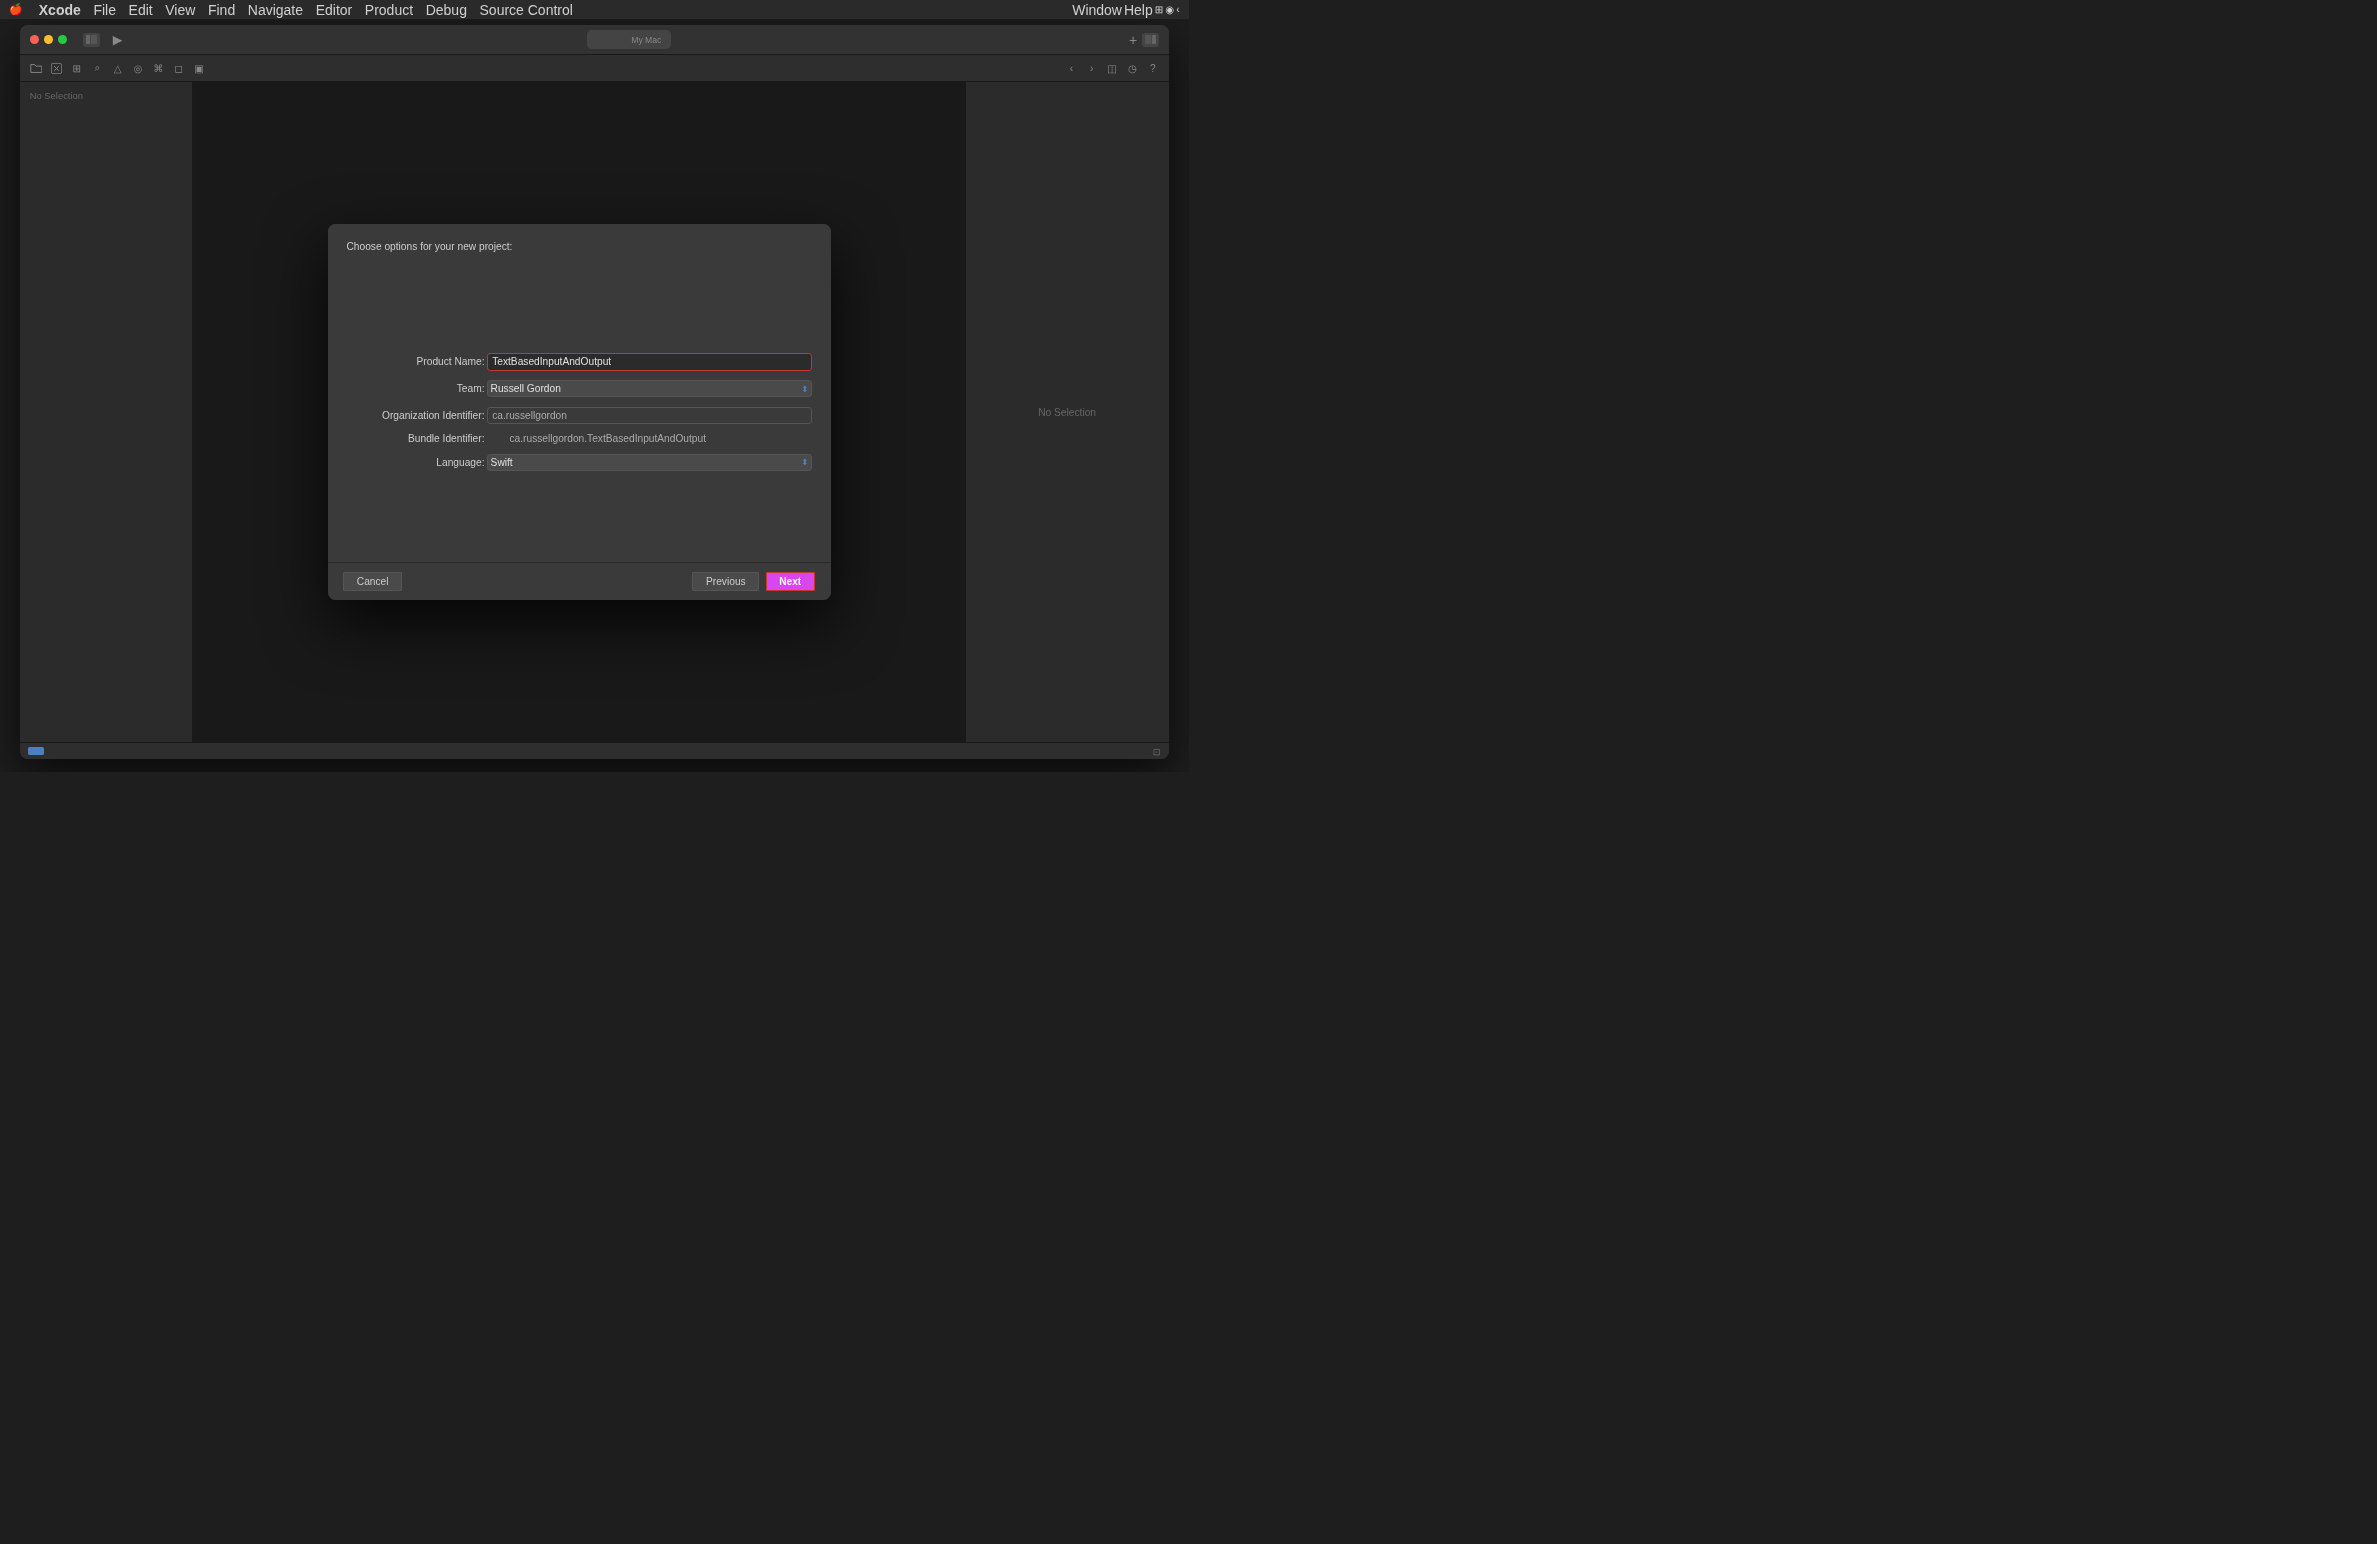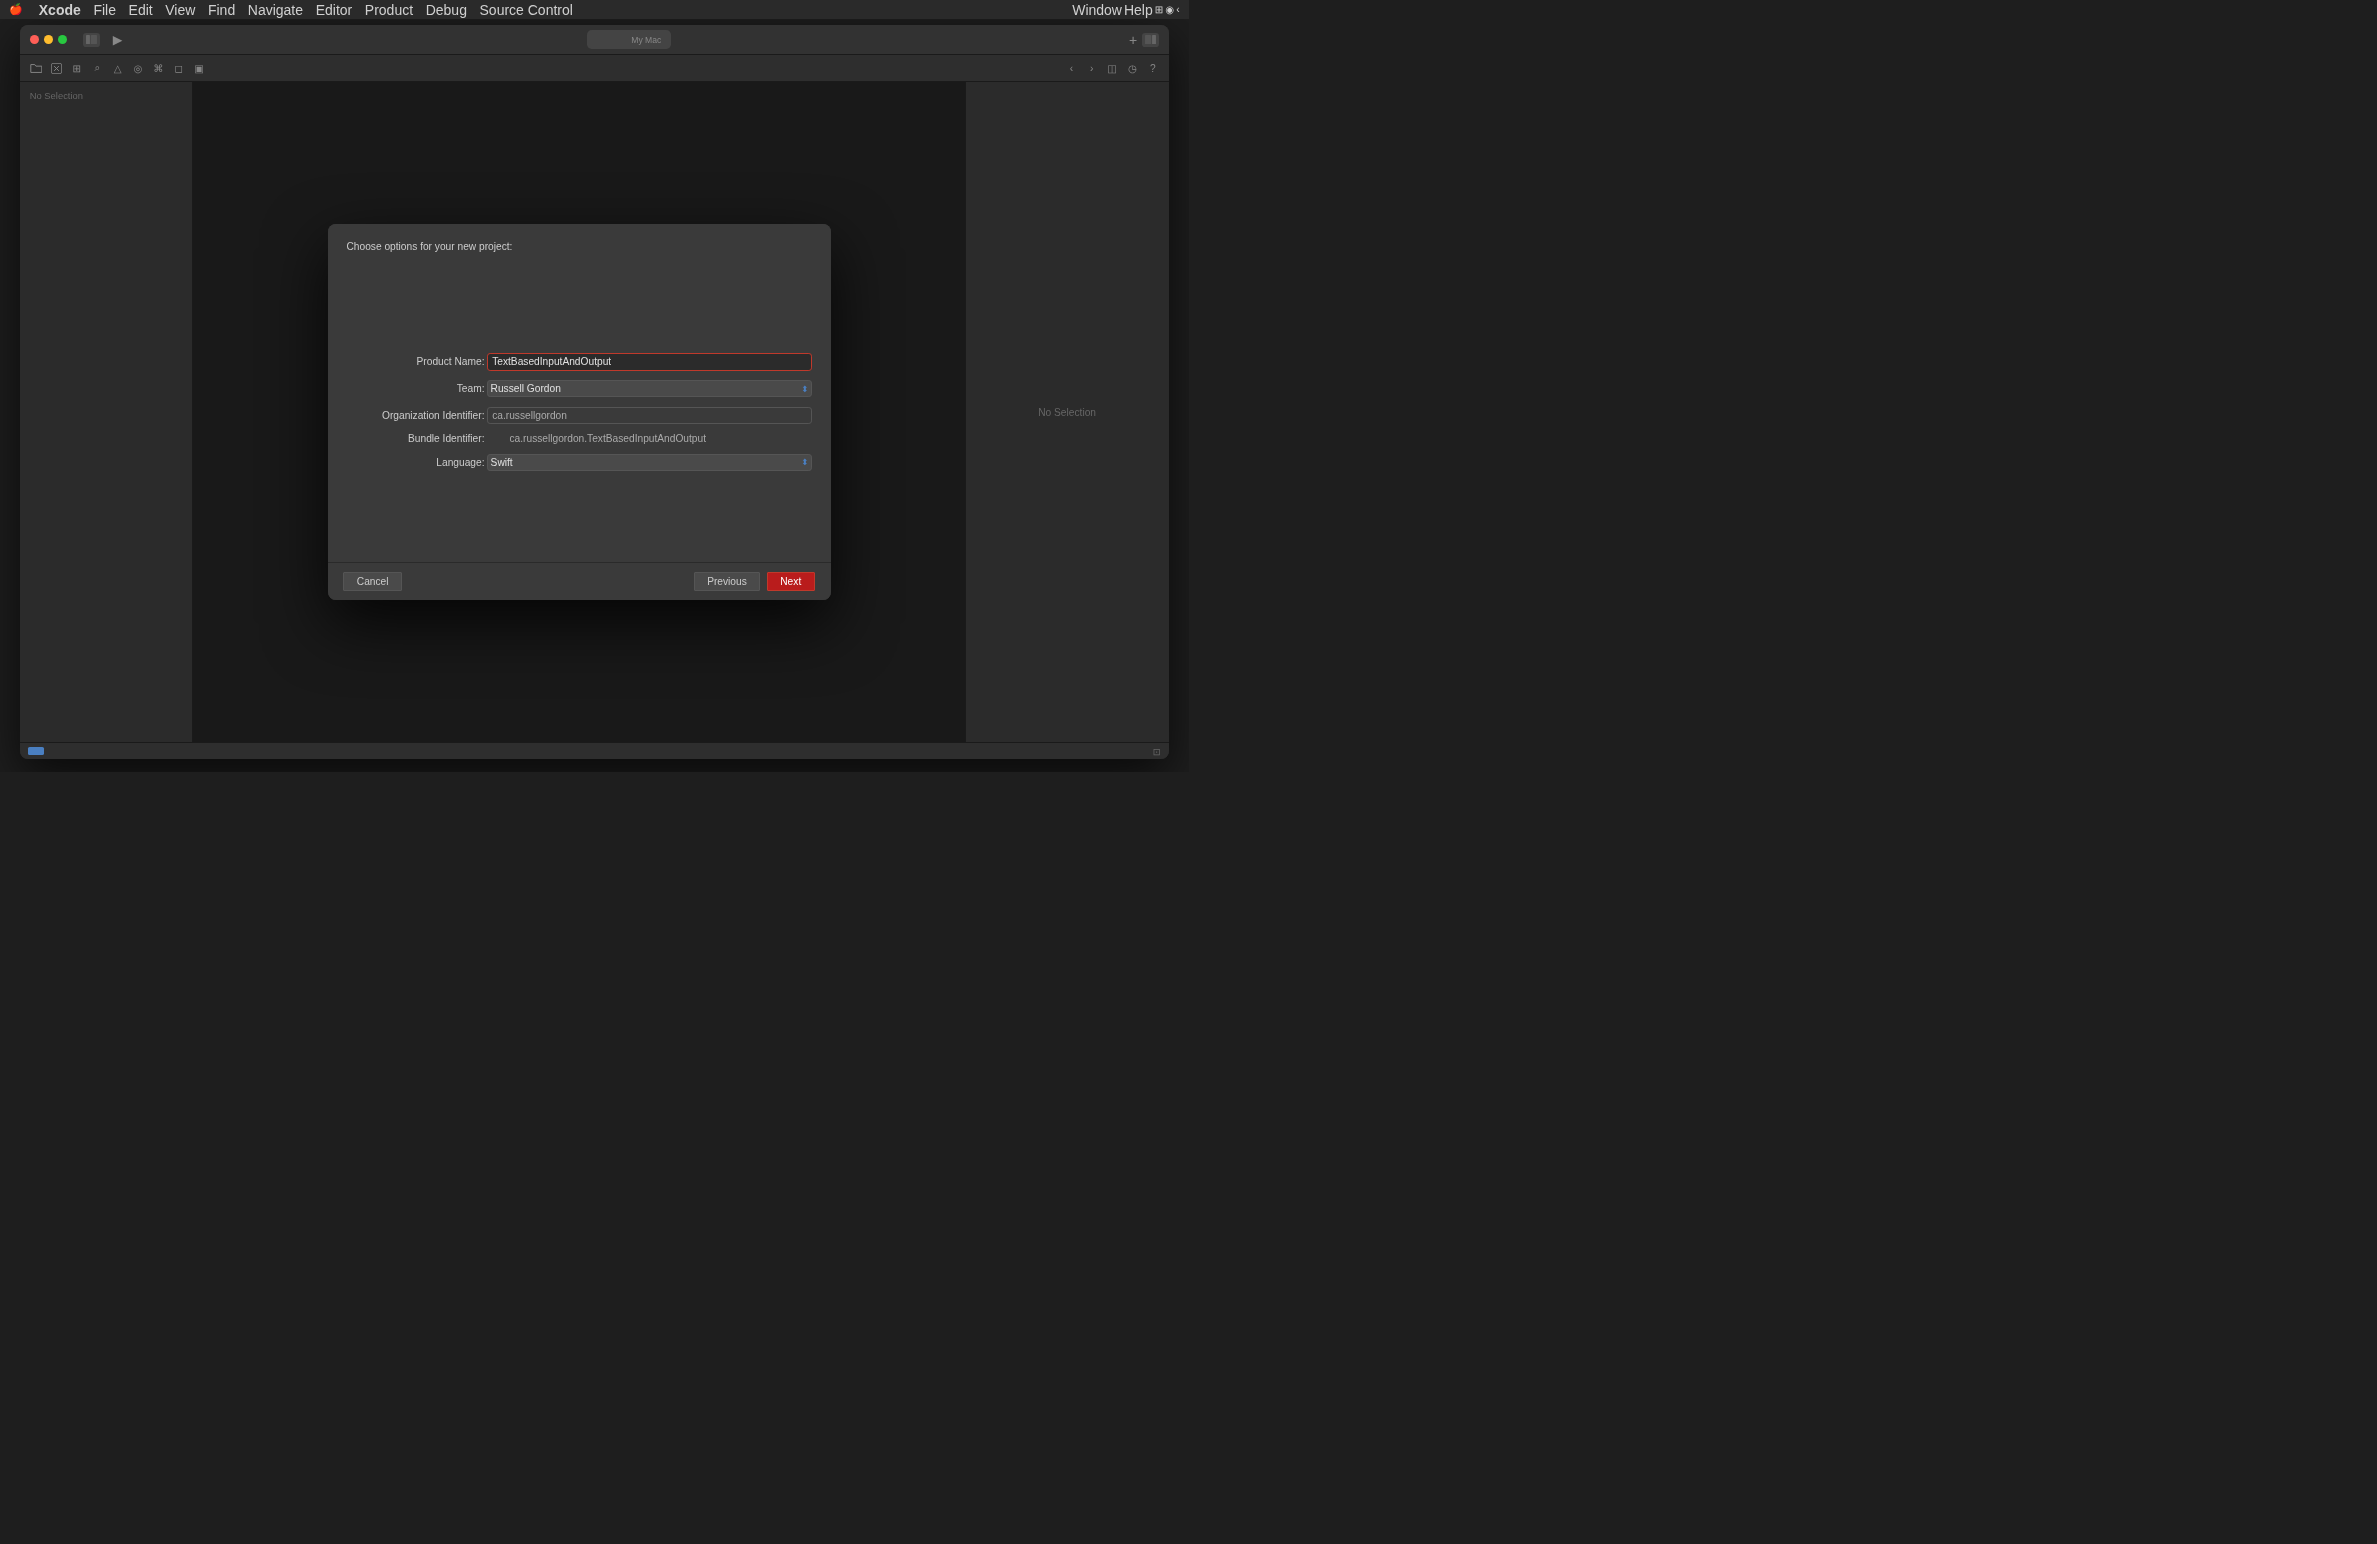--- a/index.html
+++ b/index.html
@@ -381,24 +381,24 @@
     .dialog-btn.cancel {
       background: #4a4a4a;
       border: 0.8px solid #555;
     }
     .dialog-btn.previous {
       margin-left: auto;
       background: #4a4a4a;
       border: 0.8px solid #555;
     }
     .dialog-btn.next {
-      background: #b91c1c;
+      background: #d946ef;
       border: 1.6px solid #c0392b;
       color: white;
-      font-weight: 400;
+      font-weight: 700;
       margin-left: 6.3px;
     }
   </style>
 </head>
 <body>
 
 <div class="menubar">
   <span class="menubar-apple">🍎</span>
   <span class="menubar-item bold">Xcode</span>
   <span class="menubar-item">File</span>

